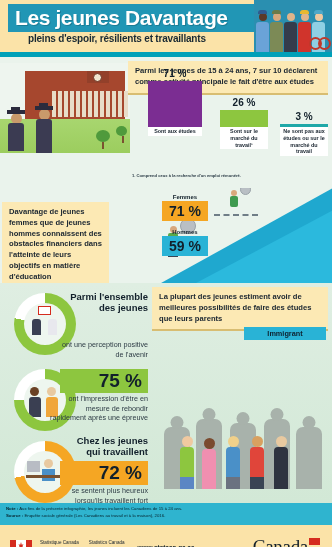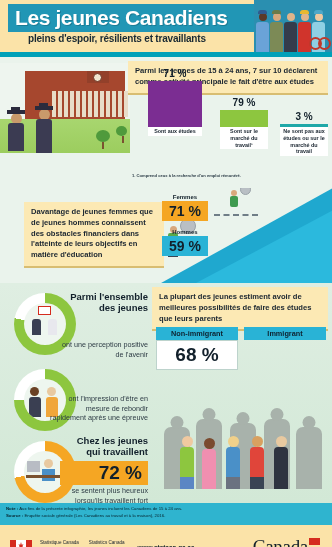--- a/index.html
+++ b/index.html
@@ -116,21 +116,21 @@
   .hill-shape2 {
     position:absolute; right:-10px; top:8px; width:175px; height:95px;
     background:#2bb9dd;
     clip-path:polygon(100% 10%, 100% 100%, 8% 100%);
   }
   .pusher { position:absolute; }
   .pusher .boulder { position:absolute; width:16px; height:16px; background:#b9bfc4; border-radius:50%; border:1px solid #9aa2a8; }
   .pusher .ph { width:7px; height:7px; border-radius:50%; background:#d8a87c; margin:0 auto; }
   .pusher .pb { width:10px; height:14px; border-radius:2px; }
   .callout-2 {
-    position:absolute; left:24px; top:14px; width:140px;
+    position:absolute; left:2px; top:14px; width:107px;
   }
   .genbox { position:absolute; }
   .genlab {
     font-size:6px; font-weight:bold; color:#12202b; text-align:center; margin-bottom:1px;
   }
   .genval {
     font-size:14px; font-weight:bold; color:#12202b;
     padding:2px 7px; text-align:center;
   }
   .dashes { position:absolute; border-top:2px dashed #6f7d86; }
@@ -217,21 +217,21 @@
   }
   .wmflag {
     display:inline-block; width:11px; height:7px; background:#d52b1e; position:relative; top:-8px; margin-left:1px;
   }
 </style>
 </head>
 <body>
 
 <div class="header">
   <div class="header-title-bar">
-    <span class="header-title">Les jeunes Canadiens</span>
+    <span class="header-title">Les jeunes Davantage</span>
   </div>
   <div class="header-sub">pleins d'espoir, résilients et travaillants</div>
   <div class="header-art">
     <div class="hart-people">
       <div class="hp">
         <div class="head" style="background:#5b3a28"></div>
         <div class="hat" style="background:#2f5b8f"></div>
         <div class="body" style="background:#6aa3d8"></div>
       </div>
       <div class="hp">
@@ -308,21 +308,21 @@
 
   <div class="bars">
 
     <div class="barcol" style="left:18px; width:54px; height:46px;">
       <div class="barval">71 %</div>
       <div class="barrect" style="height:100%; background:#7B2D92;"></div>
       <div class="barlab">Sont aux études</div>
     </div>
 
     <div class="barcol" style="left:90px; width:48px; height:17px;">
-      <div class="barval">79 %</div>
+      <div class="barval">26 %</div>
       <div class="barrect" style="height:100%; background:#8DC63F;"></div>
       <div class="barlab">Sont sur le marché du travail¹</div>
     </div>
 
     <div class="barcol" style="left:150px; width:48px; height:3px;">
       <div class="barval">3 %</div>
       <div class="barrect" style="height:100%; background:#1FA8A8;"></div>
       <div class="barlab">Ne sont pas aux études ou sur le marché du travail</div>
     </div>
   </div>
@@ -407,40 +407,37 @@
   <div class="stat-desc" style="left:58px; top:57px; width:90px;">ont une perception positive de l'avenir</div>
 
   <div class="donut" style="left:14px; top:86px; width:62px; height:62px; background:conic-gradient(#8DC63F 0% 75%, #ffffff 75% 100%);">
     <div class="donut-inner" style="width:42px; height:42px;">
       <div style="position:absolute;left:6px;top:8px;width:9px;height:9px;border-radius:50%;background:#6b4226;"></div>
       <div style="position:absolute;left:5px;top:18px;width:12px;height:20px;background:#3a3f52;border-radius:3px 3px 0 0;"></div>
       <div style="position:absolute;left:23px;top:8px;width:9px;height:9px;border-radius:50%;background:#e8c9a0;"></div>
       <div style="position:absolute;left:22px;top:18px;width:12px;height:20px;background:#f0a63a;border-radius:3px 3px 0 0;"></div>
     </div>
   </div>
+  <div class="stat-val" style="left:60px; top:86px; width:88px; background:#8DC63F;">75 %</div>
   <div class="stat-desc" style="left:50px; top:111px; width:98px;">ont l'impression d'être en mesure de rebondir rapidement après une épreuve</div>
 
   <div class="donut" style="left:14px; top:158px; width:62px; height:62px; background:conic-gradient(#F5A623 0% 72%, #ffffff 72% 100%);">
     <div class="donut-inner" style="width:42px; height:42px;">
       <div style="position:absolute;left:3px;top:10px;width:13px;height:11px;background:#b8bcc4;"></div>
       <div style="position:absolute;left:20px;top:8px;width:9px;height:9px;border-radius:50%;background:#e8c9a0;"></div>
       <div style="position:absolute;left:18px;top:18px;width:13px;height:12px;background:#4a90c8;"></div>
       <div style="position:absolute;left:2px;top:24px;width:34px;height:3px;background:#7a5230;"></div>
     </div>
   </div>
   <div class="stat-head" style="left:62px; top:152px; width:86px;">Chez les jeunes qui travaillent</div>
   <div class="stat-val" style="left:60px; top:178px; width:88px; background:#F5A623;">72 %</div>
   <div class="stat-desc" style="left:46px; top:203px; width:102px;">se sentent plus heureux lorsqu'ils travaillent fort</div>
 
   <div class="callout callout-3">La plupart des jeunes estiment avoir de meilleures possibilités de faire des études que leurs parents</div>
 
-  <div class="immbox" style="left:156px; top:44px; width:82px;">
-    <div class="immlab">Non-immigrant</div>
-    <div class="immval">68 %</div>
-  </div>
   <div class="immbox" style="left:244px; top:44px; width:82px;">
     <div class="immlab">Immigrant</div>
   </div>
 </div>
 
 <div class="notebar">
   <div class="noteline">
     <b>Note :</b>
     <span>Aux fins de la présente infographie, les jeunes incluent les Canadiens de 15 à 24 ans.</span>
   </div>

